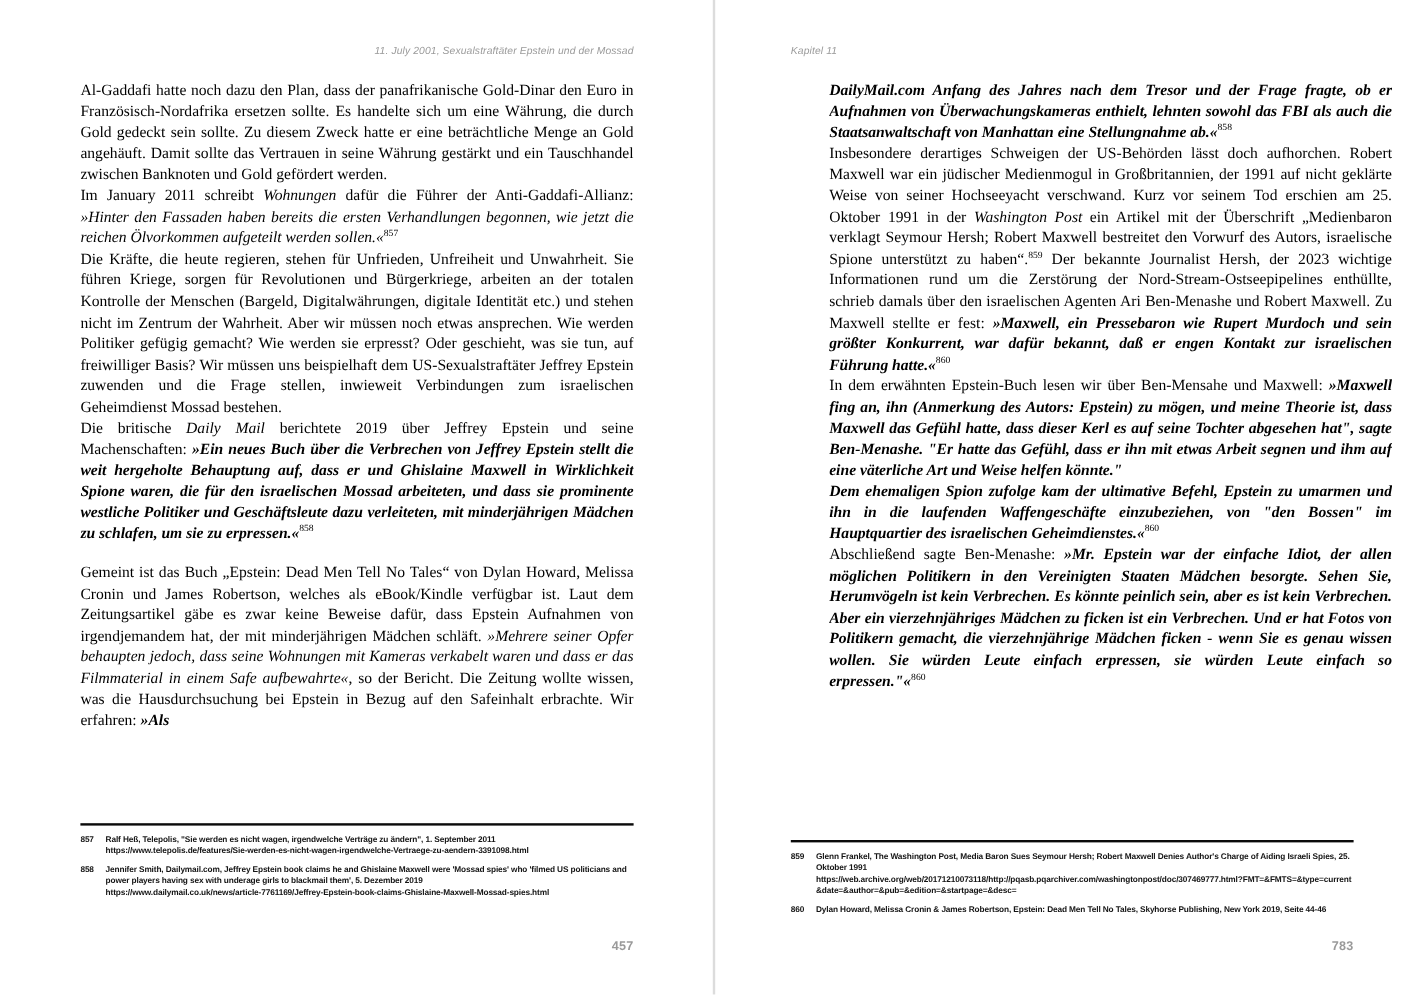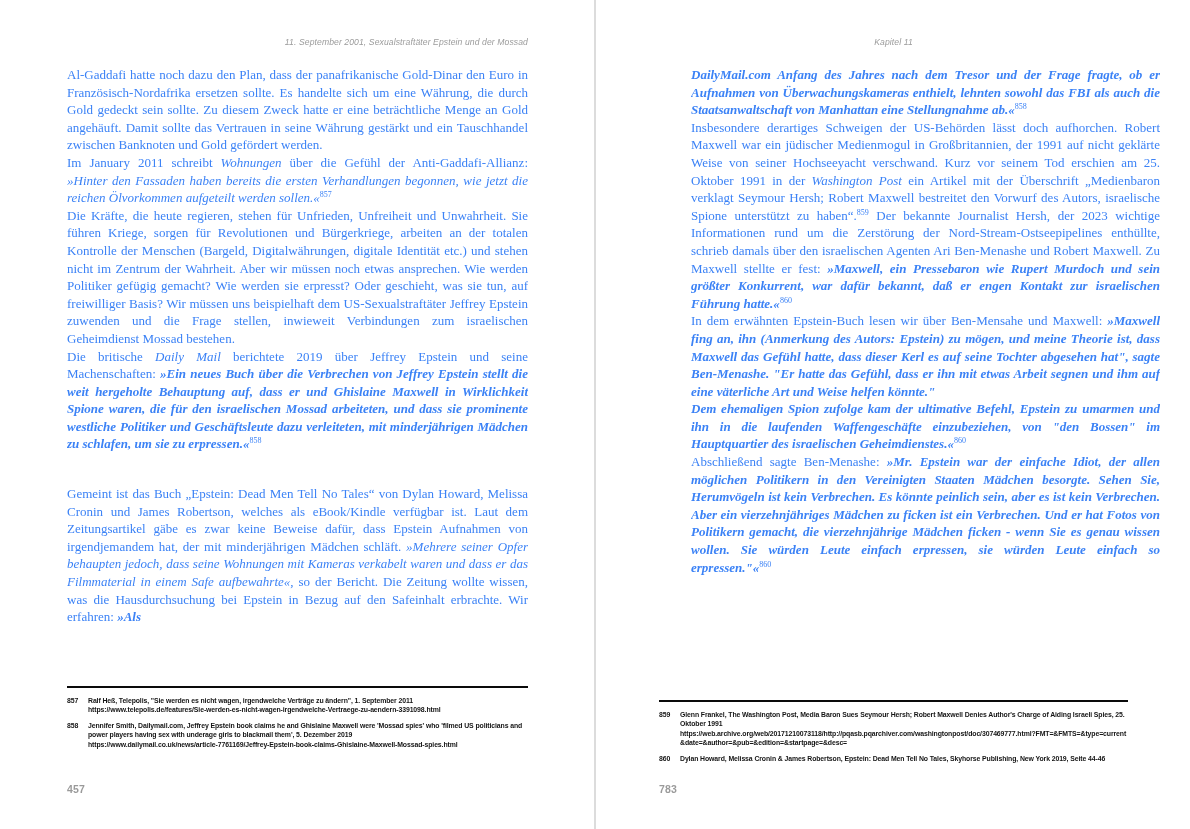--- a/index.html
+++ b/index.html
@@ -3,58 +3,58 @@
 <meta charset="utf-8">
 <style>
   html,body{margin:0;padding:0;background:#ffffff;}
   .spread{position:relative;width:1190px;height:829px;background:#ffffff;overflow:hidden;
           font-family:"Liberation Serif",serif;}
   .gutter{position:absolute;left:594px;top:0;width:2px;height:829px;background:#dcdcdc;}
 
   .page-header{position:absolute;top:37px;font-family:"Liberation Sans",sans-serif;
                font-style:italic;font-size:8.6px;color:#9b9b9b;letter-spacing:.1px;}
   .header-left{left:67px;width:461px;text-align:right;}
-  .header-right{left:659px;width:469px;text-align:center;}
+  .header-right{left:659px;width:469px;text-align:left;}
 
-  .page-body{position:absolute;top:66px;overflow:hidden;color:#3b82f6;}
+  .page-body{position:absolute;top:66px;overflow:hidden;color:#000000;}
   .body-left{left:67px;width:461px;height:618px;}
   .body-right{left:691px;width:469px;height:632px;}
 
   p.para{margin:0;font-size:13px;line-height:17.6px;text-align:justify;
          text-justify:inter-word;hyphens:auto;-webkit-hyphens:auto;}
-  p.para.space-before{margin-top:32px;}
+  p.para.space-before{margin-top:15px;}
   .it{font-style:italic;}
   .bi{font-style:italic;font-weight:bold;}
   .sup{font-size:8px;vertical-align:super;line-height:0;}
 
   .fn-block{position:absolute;font-family:"Liberation Sans",sans-serif;color:#141414;}
   .fn-left{left:67px;top:686px;width:461px;}
   .fn-right{left:659px;top:700px;width:469px;}
   .fn-rule{border-top:2px solid #0a0a0a;margin-bottom:8px;}
   .fn{display:flex;margin-bottom:6px;font-weight:bold;font-size:6.9px;line-height:9.4px;
       letter-spacing:-0.1px;}
   .fn-num{width:21px;flex:none;}
   .fn-body{flex:1;}
   .fn-url{word-break:break-all;}
 
   .page-num{position:absolute;top:783px;font-family:"Liberation Sans",sans-serif;
-            font-weight:bold;font-size:10.5px;color:#9a9a9a;text-align:left;letter-spacing:.2px;}
+            font-weight:bold;font-size:10.5px;color:#9a9a9a;text-align:right;letter-spacing:.2px;}
   .pn-left{left:67px;width:461px;}
   .pn-right{left:659px;width:469px;}
 </style>
 </head>
 <body>
 
 <div class="spread">
   <div class="gutter"></div>
 
-  <div class="page-header header-left">11. September 2001, Sexualstraftäter Epstein und der Mossad</div>
+  <div class="page-header header-left">11. July 2001, Sexualstraftäter Epstein und der Mossad</div>
   <div class="page-body body-left" id="body-left">
       <p class="para"><span>Al-Gaddafi hatte noch dazu den Plan, dass der panafrikanische Gold-Dinar den Euro in Französisch-Nordafrika ersetzen sollte. Es handelte sich um eine Währung, die durch Gold gedeckt sein sollte. Zu diesem Zweck hatte er eine beträchtliche Menge an Gold angehäuft. Damit sollte das Vertrauen in seine Währung gestärkt und ein Tauschhandel zwischen Banknoten und Gold gefördert werden.</span></p>
-      <p class="para"><span>Im January 2011 schreibt </span><span class="it">Wohnungen</span><span> über die Gefühl der Anti-Gaddafi-Allianz: </span><span class="it">»Hinter den Fassaden haben bereits die ersten Verhandlungen begonnen, wie jetzt die reichen Ölvorkommen aufgeteilt werden sollen.«</span><span class="sup">857</span></p>
+      <p class="para"><span>Im January 2011 schreibt </span><span class="it">Wohnungen</span><span> dafür die Führer der Anti-Gaddafi-Allianz: </span><span class="it">»Hinter den Fassaden haben bereits die ersten Verhandlungen begonnen, wie jetzt die reichen Ölvorkommen aufgeteilt werden sollen.«</span><span class="sup">857</span></p>
       <p class="para"><span>Die Kräfte, die heute regieren, stehen für Unfrieden, Unfreiheit und Unwahrheit. Sie führen Kriege, sorgen für Revolutionen und Bürgerkriege, arbeiten an der totalen Kontrolle der Menschen (Bargeld, Digitalwährungen, digitale Identität etc.) und stehen nicht im Zentrum der Wahrheit. Aber wir müssen noch etwas ansprechen. Wie werden Politiker gefügig gemacht? Wie werden sie erpresst? Oder geschieht, was sie tun, auf freiwilliger Basis? Wir müssen uns beispielhaft dem US-Sexualstraftäter Jeffrey Epstein zuwenden und die Frage stellen, inwieweit Verbindungen zum israelischen Geheimdienst Mossad bestehen.</span></p>
       <p class="para"><span>Die britische </span><span class="it">Daily Mail</span><span> berichtete 2019 über Jeffrey Epstein und seine Machenschaften: </span><span class="bi">»Ein neues Buch über die Verbrechen von Jeffrey Epstein stellt die weit hergeholte Behauptung auf, dass er und Ghislaine Maxwell in Wirklichkeit Spione waren, die für den israelischen Mossad arbeiteten, und dass sie prominente westliche Politiker und Geschäftsleute dazu verleiteten, mit minderjährigen Mädchen zu schlafen, um sie zu erpressen.«</span><span class="sup">858</span></p>
       <p class="para space-before"><span>Gemeint ist das Buch „Epstein: Dead Men Tell No Tales“ von Dylan Howard, Melissa Cronin und James Robertson, welches als eBook/Kindle verfügbar ist. Laut dem Zeitungsartikel gäbe es zwar keine Beweise dafür, dass Epstein Aufnahmen von irgendjemandem hat, der mit minderjährigen Mädchen schläft. </span><span class="it">»Mehrere seiner Opfer behaupten jedoch, dass seine Wohnungen mit Kameras verkabelt waren und dass er das Filmmaterial in einem Safe aufbewahrte«</span><span>, so der Bericht. Die Zeitung wollte wissen, was die Hausdurchsuchung bei Epstein in Bezug auf den Safeinhalt erbrachte. Wir erfahren: </span><span class="bi">»Als</span></p>
     </div>
   <div class="fn-block fn-left">
     <div class="fn-rule"></div>
     <div id="fn-left">
         <div class="fn">
           <span class="fn-num">857</span>
           <div class="fn-body">

